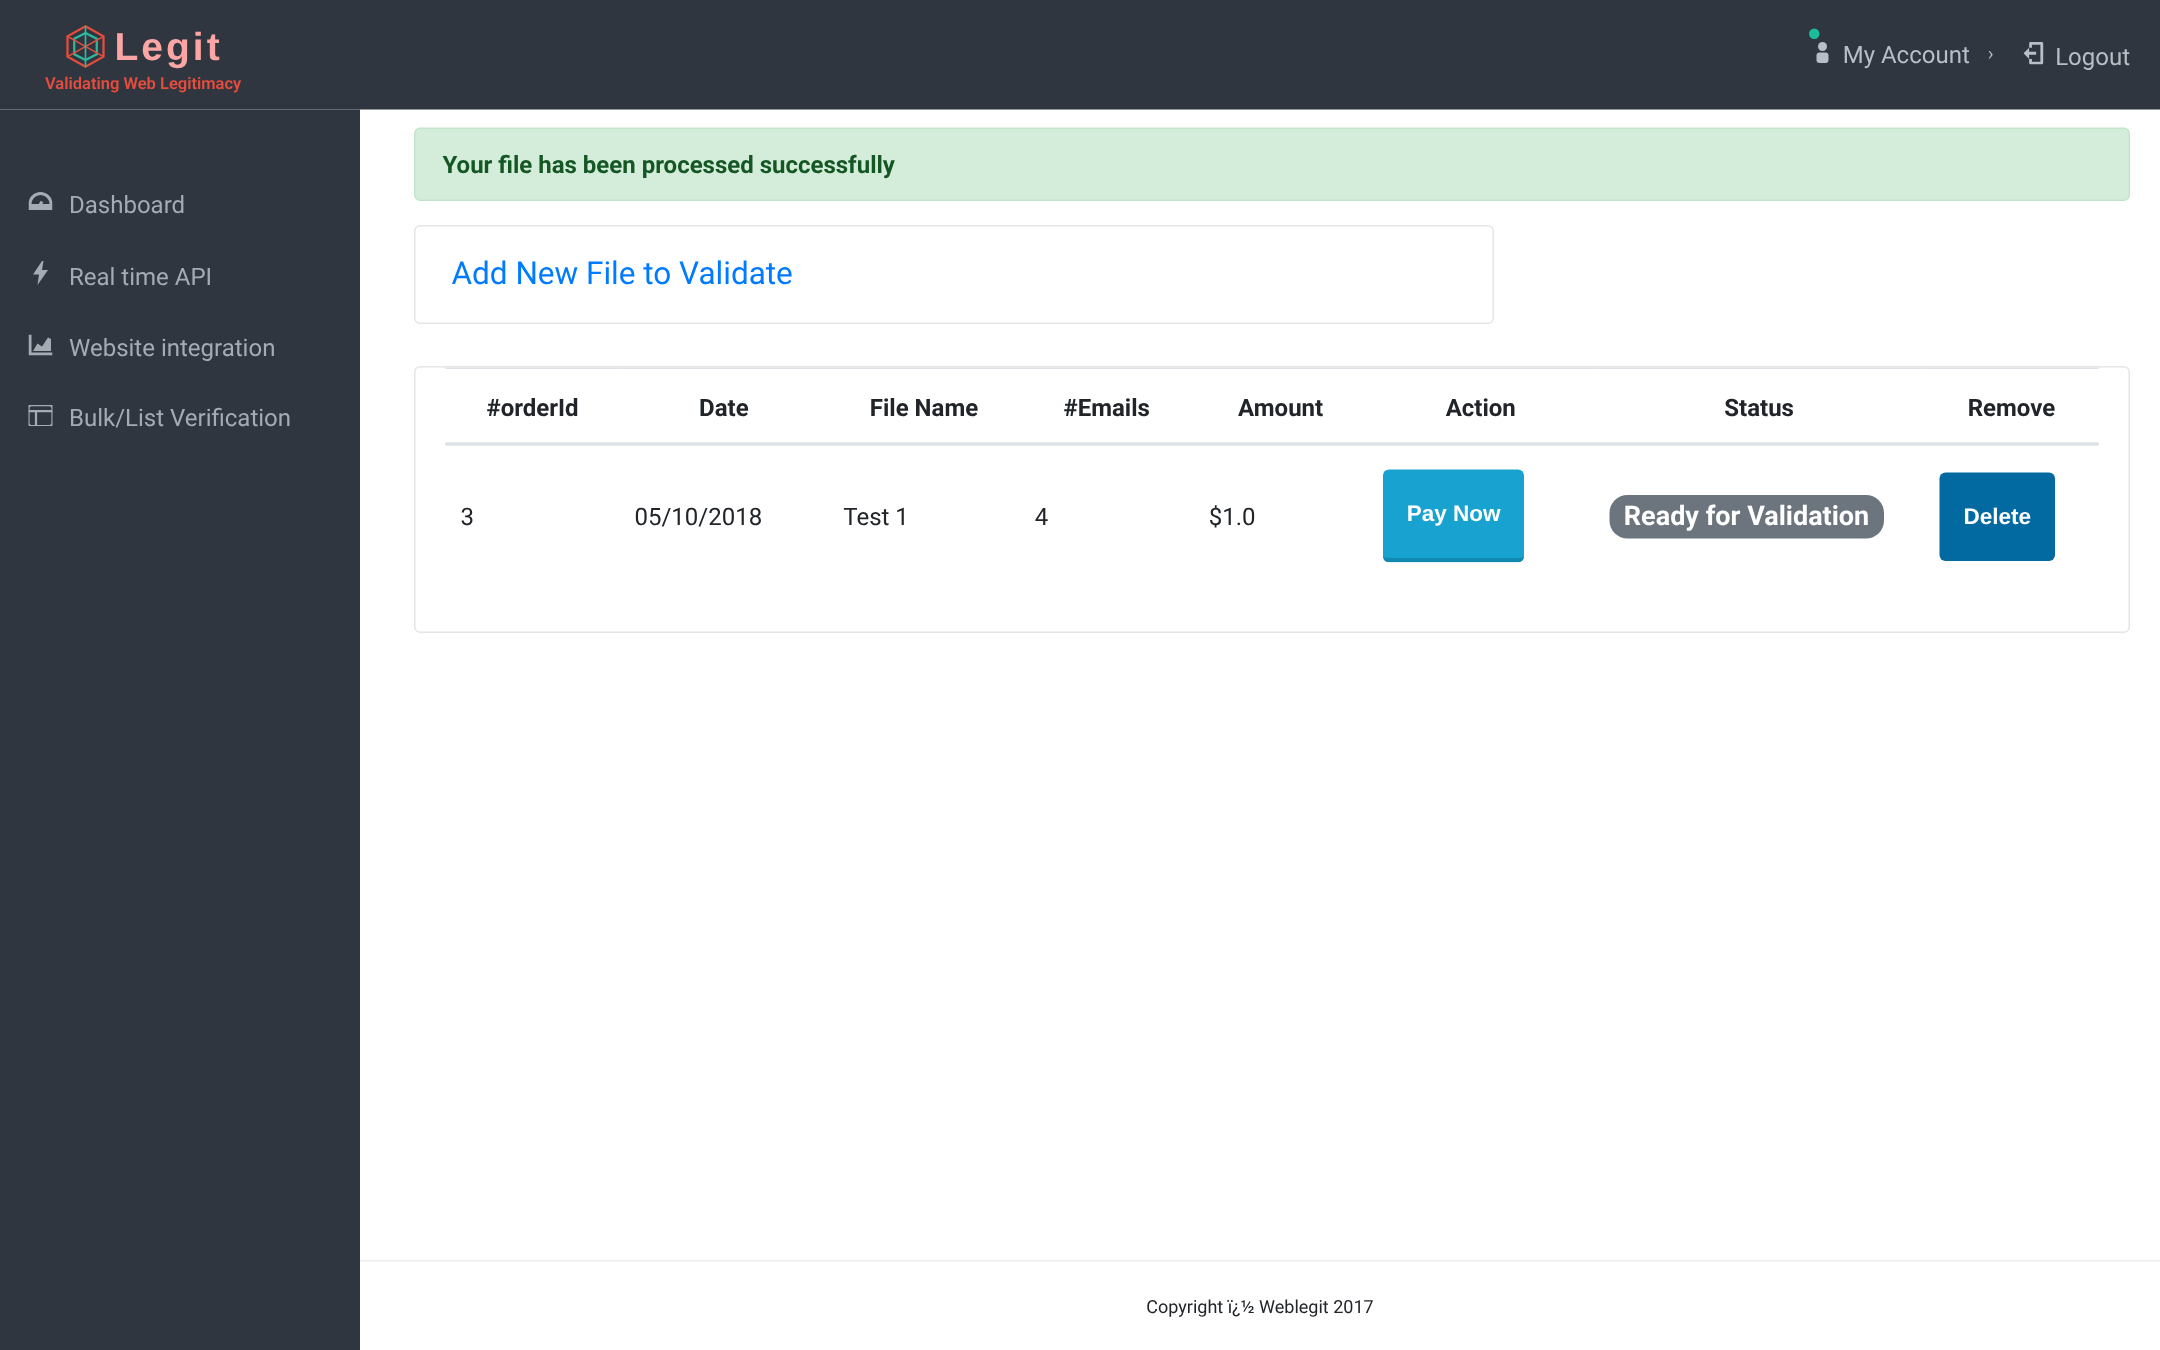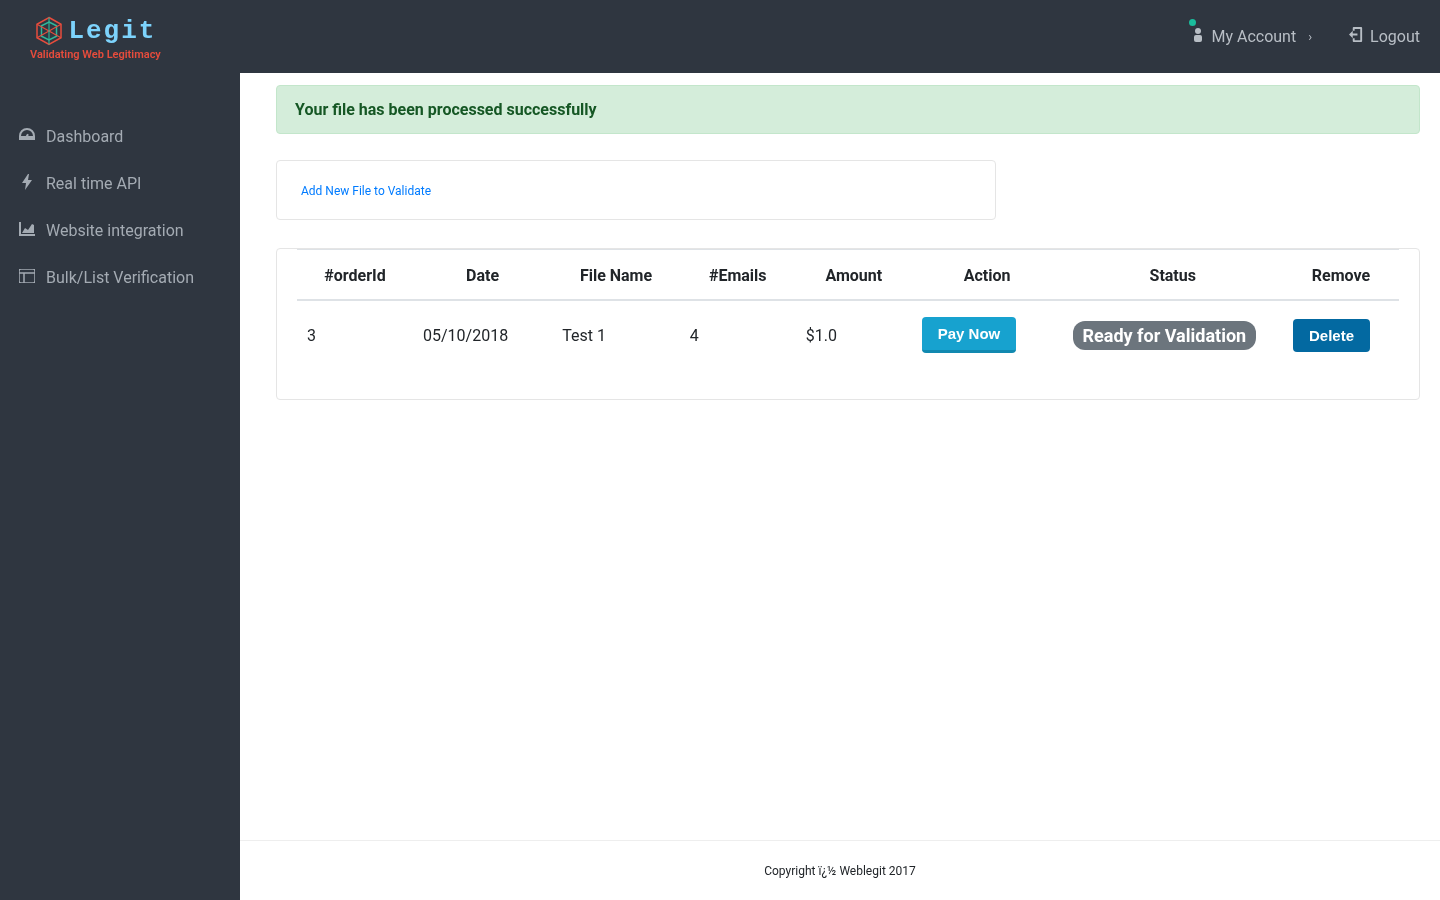--- a/index.html
+++ b/index.html
@@ -35,36 +35,36 @@
   }
   .brand-row {
     display: flex;
     align-items: center;
     gap: 4px;
   }
   .brand-logo {
     width: 30px; height: 30px;
   }
   .brand-name {
-    font-family: Liberation Mono, monospace;
+    font-family: Liberation Sans, sans-serif;
     font-size: 26px;
     letter-spacing: 2px;
-    color: #7dd3fc;
+    color: #fca5a5;
     font-weight: 600;
   }
   .brand-tag {
     font-size: 11px;
     color: #e74c3c;
     font-weight: 600;
     margin-top: 2px;
   }
   .topbar-right {
     display: flex;
-    align-items: flex-start;
-    gap: 37px;
+    align-items: flex-end;
+    gap: 20px;
     color: #9ea5ad;
     font-size: 16px;
   }
   .account-link, .logout-link {
     display: flex;
     align-items: center;
     gap: 6px;
     cursor: pointer;
     color: #b8bec5;
   }
@@ -105,42 +105,42 @@
   }
 
   .alert-success {
     background: #d4edda;
     border: 1px solid #c3e6cb;
     color: #155724;
     border-radius: 4px;
     padding: 14px 18px;
     font-weight: 700;
     font-size: 16px;
-    margin-bottom: 26px;
+    margin-bottom: 16px;
   }
 
   .breadcrumb {
     background: #e9ecef;
     border-radius: 4px;
     padding: 14px 18px;
     font-size: 16px;
     margin-bottom: 18px;
   }
   .breadcrumb a { color: #007bff; text-decoration: none; }
   .breadcrumb .sep { color: #6c757d; padding: 0 8px; }
   .breadcrumb .current { color: #6c757d; }
 
   .card-link {
     border: 1px solid #e5e5e5;
     border-radius: 4px;
     padding: 20px 24px;
     width: 720px;
     margin-bottom: 28px;
   }
-  .card-link a { color: #007bff; text-decoration: none; font-size: 12px; }
+  .card-link a { color: #007bff; text-decoration: none; font-size: 21px; }
 
   .panel {
     border: 1px solid #e5e5e5;
     border-radius: 4px;
     background: #fff;
   }
   .panel-header {
     padding: 18px 20px 10px 20px;
     font-weight: 700;
     font-size: 16px;
@@ -162,21 +162,21 @@
     color: #212529;
   }
   tbody td {
     padding: 16px 10px;
     vertical-align: middle;
     font-size: 16px;
     color: #212529;
   }
   .btn {
     display: inline-block;
-    padding: 8px 16px;
+    padding: 21px 16px;
     border-radius: 4px;
     font-size: 15px;
     font-weight: 600;
     color: #fff;
     border: none;
     cursor: pointer;
   }
   .btn-info {
     background: #17a2cf;
     border-bottom: 3px solid #1189b0;

